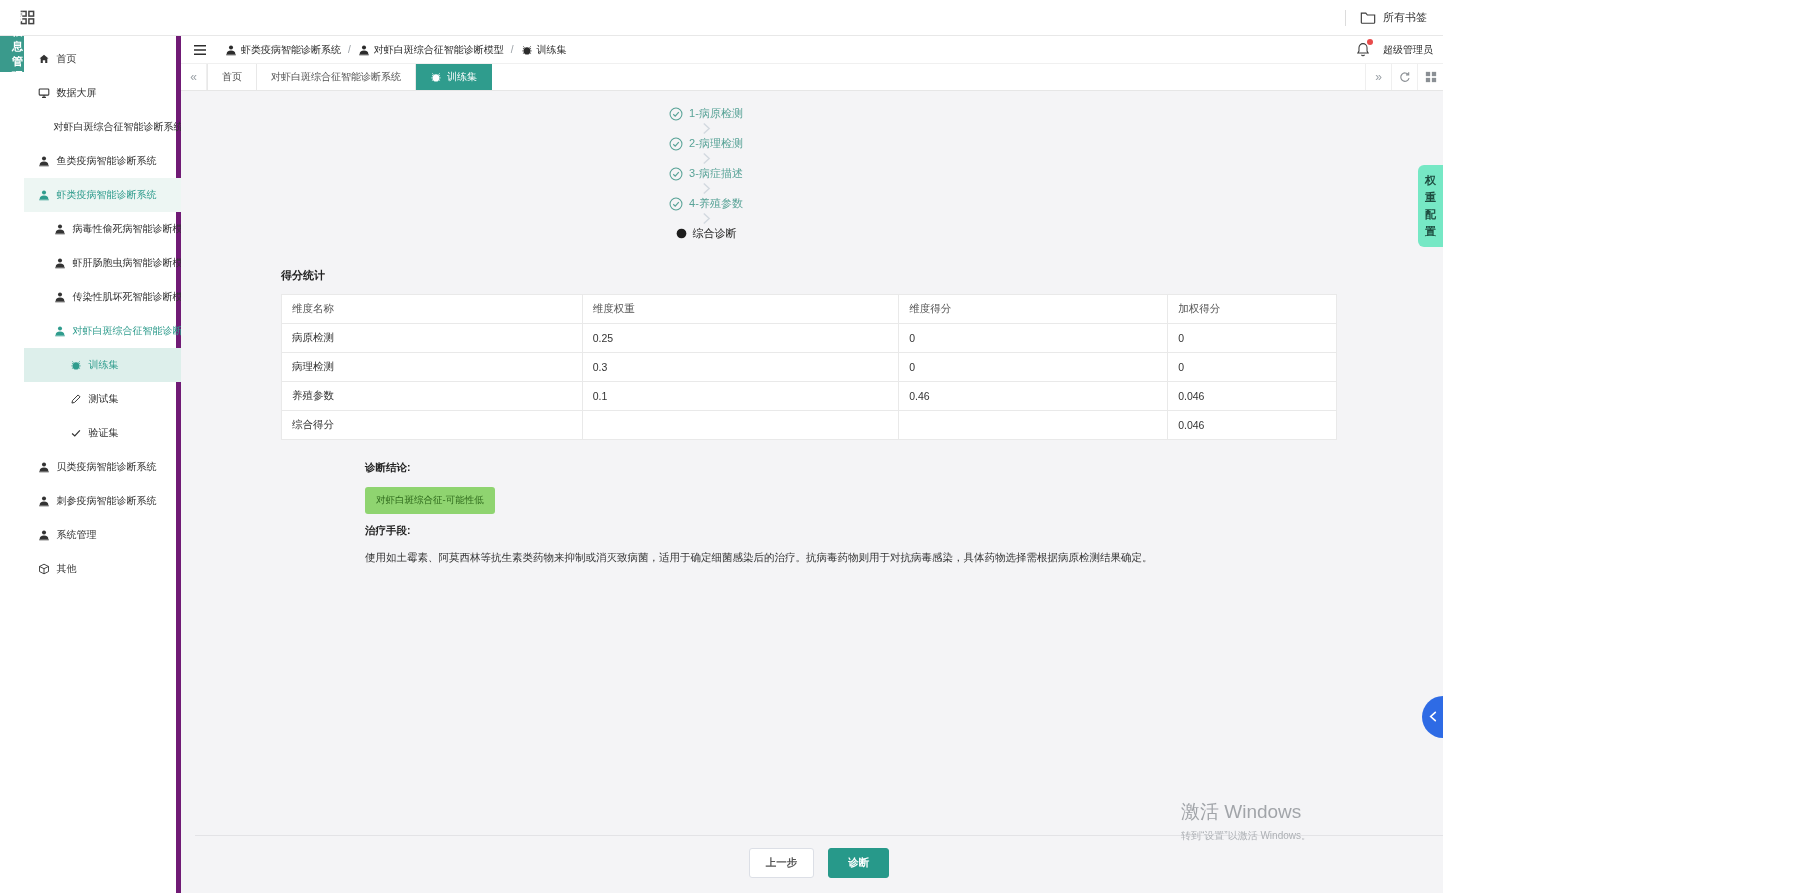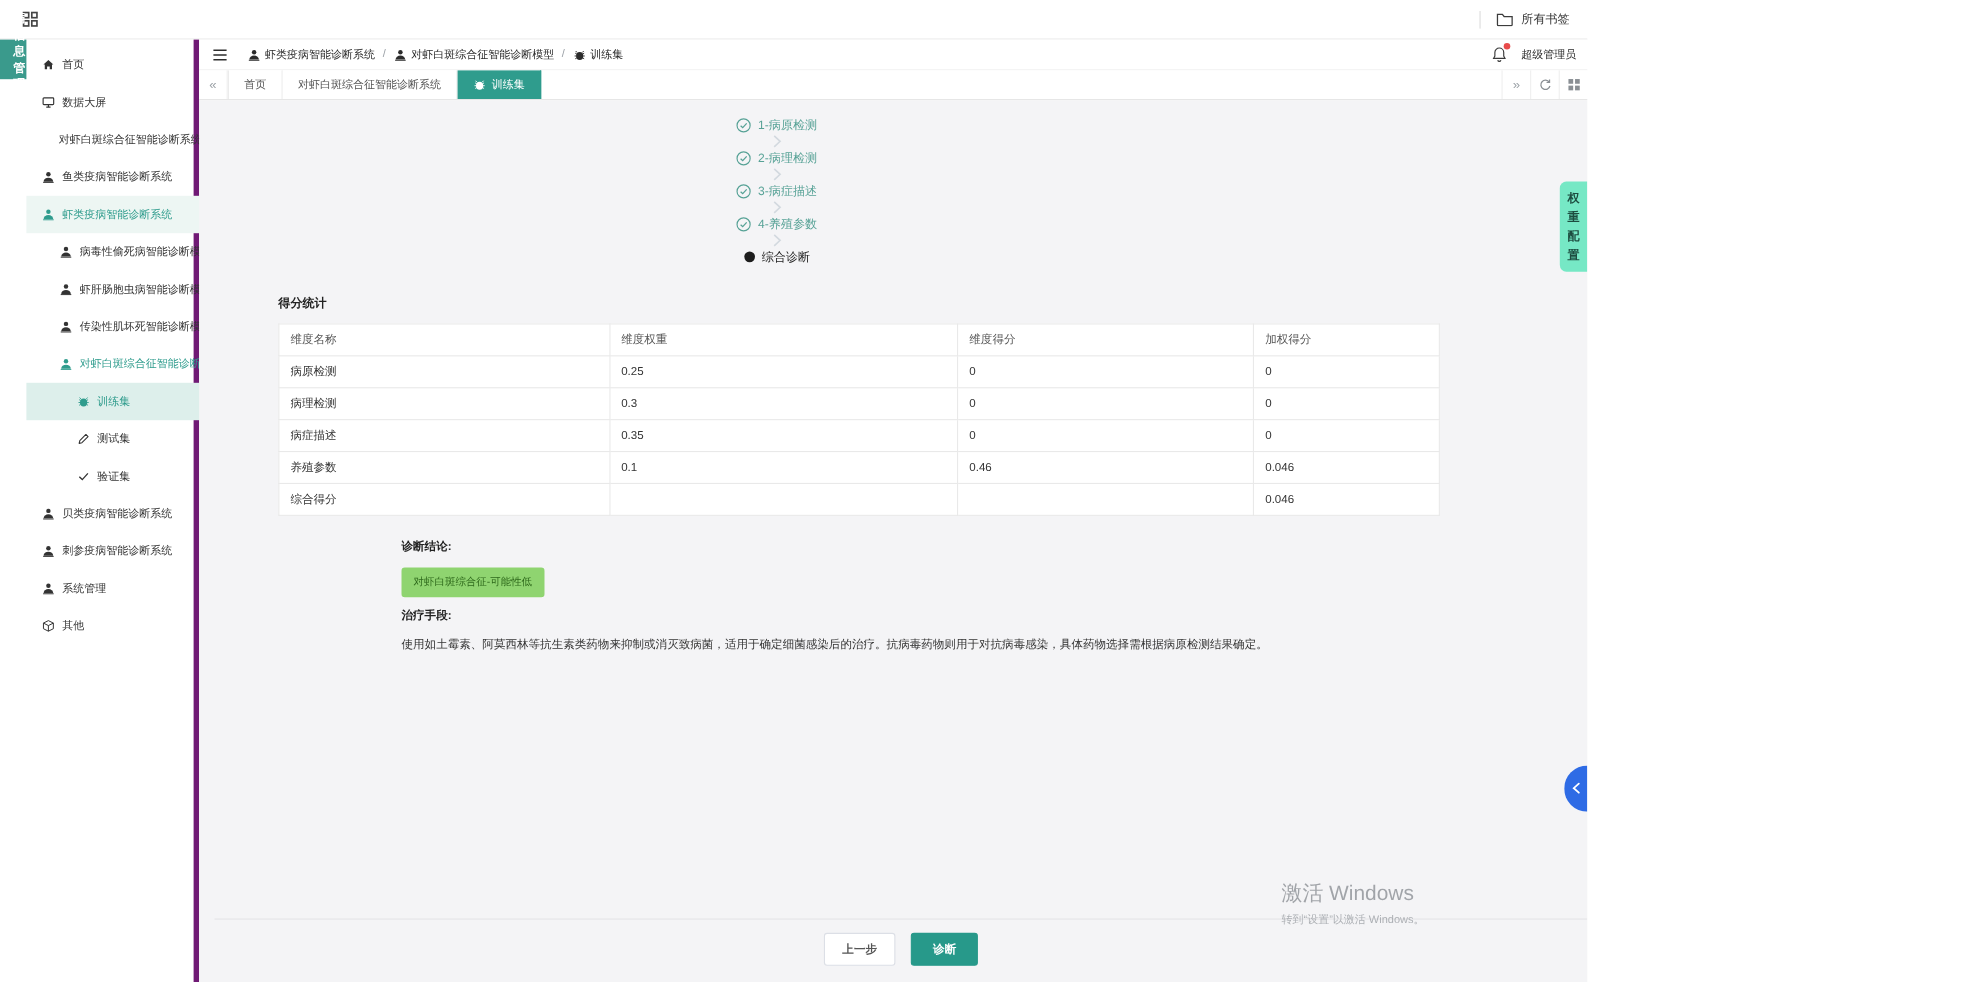--- a/index.html
+++ b/index.html
@@ -58,39 +58,39 @@
 
   
   .content { flex:1; position:relative; background:#f4f4f6; overflow:hidden; }
 
   .stepper { display:flex; align-items:center; justify-content:space-between; margin:15px 330px 0 118px;flex-direction:column; }
   .step { display:flex; align-items:center; gap:6px; font-size:11px; color:#57a296; }
   .step .ic { display:inline-flex; }
   .step.current { color:#1d1d1d; }
   .step-sep { display:inline-flex; }
 
-  .score-section { margin:27px 0 0 72px; width:1056px; }
+  .score-section { margin:27px 0 0 100px; width:1056px; }
   .section-title { font-size:11px; font-weight:bold; color:#222; margin-bottom:11px; }
   table.score { width:100%; border-collapse:collapse; background:#fff; font-size:10.5px; }
   table.score th, table.score td { border:1px solid #e9e9e9; padding:7px 10px; text-align:left; font-weight:normal; color:#333; height:27px; }
   table.score th { color:#555; }
 
   .diagnosis { margin:21px 0 0 184px; width:1056px; }
   .diag-label { font-size:10.5px; font-weight:bold; color:#222; }
   .badge { display:inline-block; margin:12px 0 10px 0; background:#8fd470; color:#2f6a1c; font-size:9.5px; padding:7px 11px; border-radius:3px; }
   .treatment-text { margin-top:11px; font-size:10.5px; color:#333; line-height:1.6; }
 
   
   .footer { position:absolute; left:14px; right:0; bottom:15px; border-top:1px solid #e3e3e6; padding-top:12px; display:flex; justify-content:center; gap:14px; }
   .btn { font-size:10.5px; padding:7px 16px; border-radius:3px; cursor:pointer; font-family:inherit;font-weight:bold; }
   .btn-prev { background:#fff; border:1px solid #dcdfe6; color:#555; }
   .btn-diagnose { background:#27998a; border:1px solid #27998a; color:#fff; padding:7px 19px; }
 
   
-  .watermark { position:absolute; right:148px; bottom:50px; color:#8d9196; opacity:.8; pointer-events:none;margin-left:40px; }
+  .watermark { position:absolute; right:132px; bottom:50px; color:#8d9196; opacity:.8; pointer-events:none;margin-left:40px; }
   .wm-line1 { font-size:19px; }
   .wm-line2 { font-size:10px; margin-top:4px; color:#9b9fa4; }
 
   
   .weight-tab { position:absolute; top:74px; right:0; width:25px; padding:8px 0; background:#76e8c5; border-radius:6px 0 0 6px; display:flex; flex-direction:column; align-items:center; gap:2px; font-size:11px; font-weight:bold; color:#1d4d40; cursor:pointer; }
   .drawer-btn { position:absolute; top:605px; right:0; width:21px; height:42px; overflow:hidden; cursor:pointer; }
   .drawer-circle { position:absolute; left:0; top:0; width:42px; height:42px; border-radius:50%; background:#2e6be5; }
   .drawer-circle .ic { position:absolute; left:7px; top:15px; }
 
   .ic { display:inline-flex; align-items:center; justify-content:center; line-height:1; }
@@ -519,26 +519,20 @@
                   <td>0</td>
                   <td>0</td>
                 </tr>
                 <tr>
                   <td>病理检测</td>
                   <td>0.3</td>
                   <td>0</td>
                   <td>0</td>
                 </tr>
                 <tr>
-                  <td>病症描述</td>
-                  <td>0.35</td>
-                  <td>0</td>
-                  <td>0</td>
-                </tr>
-                <tr>
                   <td>养殖参数</td>
                   <td>0.1</td>
                   <td>0.46</td>
                   <td>0.046</td>
                 </tr>
                 <tr>
                   <td>综合得分</td>
                   <td></td>
                   <td></td>
                   <td>0.046</td>

